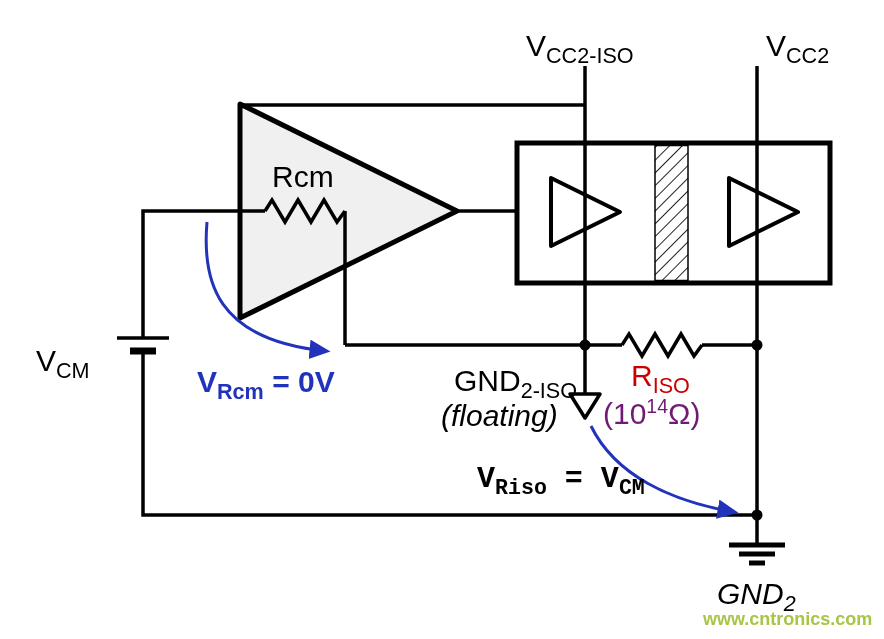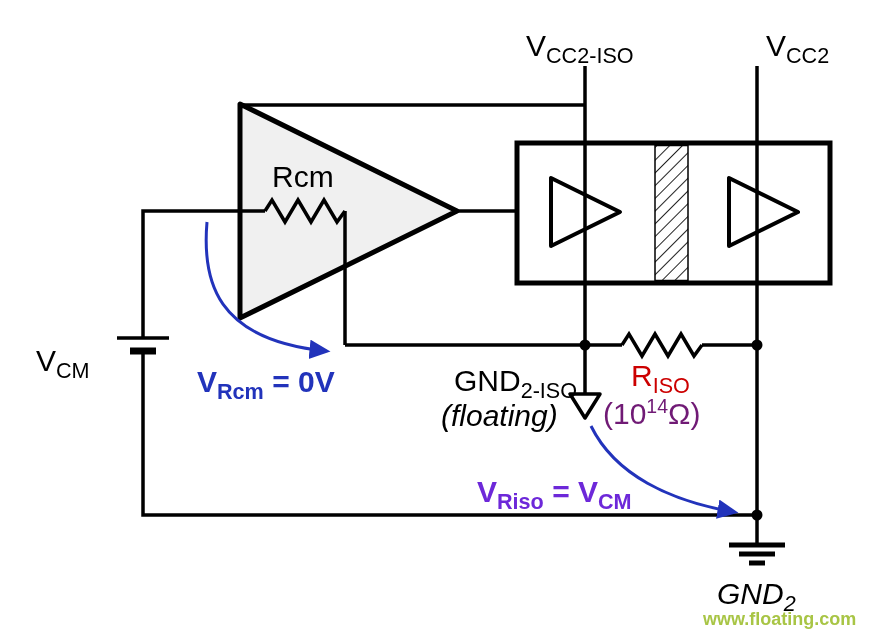--- a/index.html
+++ b/index.html
@@ -112,25 +112,25 @@
   </div>
 
   <div class="lbl red" style="left: 603px; top: 396px; color: #701a75;">
     <span>(10</span><sup>14</sup><span>Ω)</span>
   </div>
 
   <div class="lbl blue" style="left: 197px; top: 366px; color: rgb(34, 51, 187);">
     <span>V</span><sub>Rcm</sub><span> = 0V</span>
   </div>
 
-  <div class="lbl blue" style="left: 477px; top: 476px; color: #6d28d9;">
+  <div class="lbl blue" style="left: 477px; top: 464px; color: #000000; font-family: Liberation Mono, monospace;">
     <span>V</span><sub>Riso</sub><span> = V</span><sub>CM</sub>
   </div>
 
   <div class="lbl" style="left:717px;top:578px;font-style:italic;">
     <span>GND</span><sub>2</sub>
   </div>
 
   <div class="lbl wm" style="left: 703px; top: 610px; color: rgb(168, 197, 69);">
-    <span>www.floating.com</span>
+    <span>www.cntronics.com</span>
   </div>
 
 </div>
 
 </body></html>

